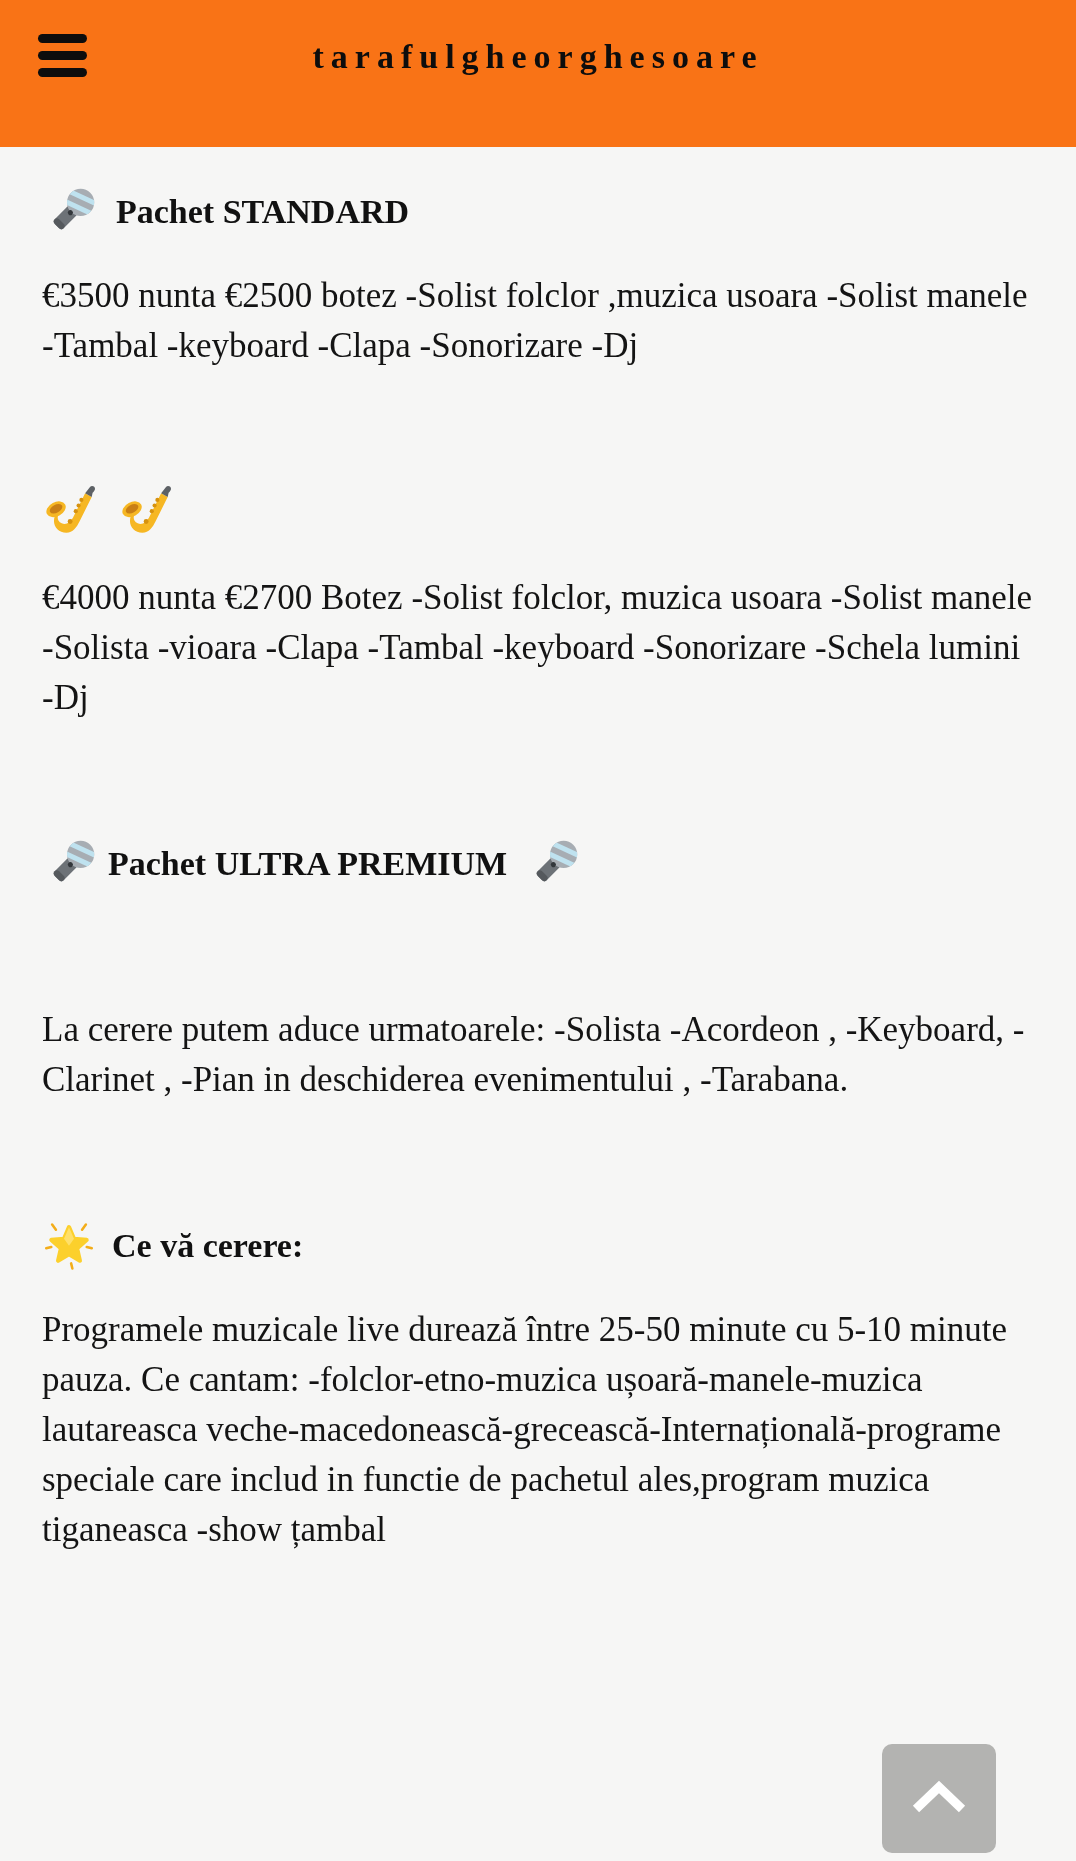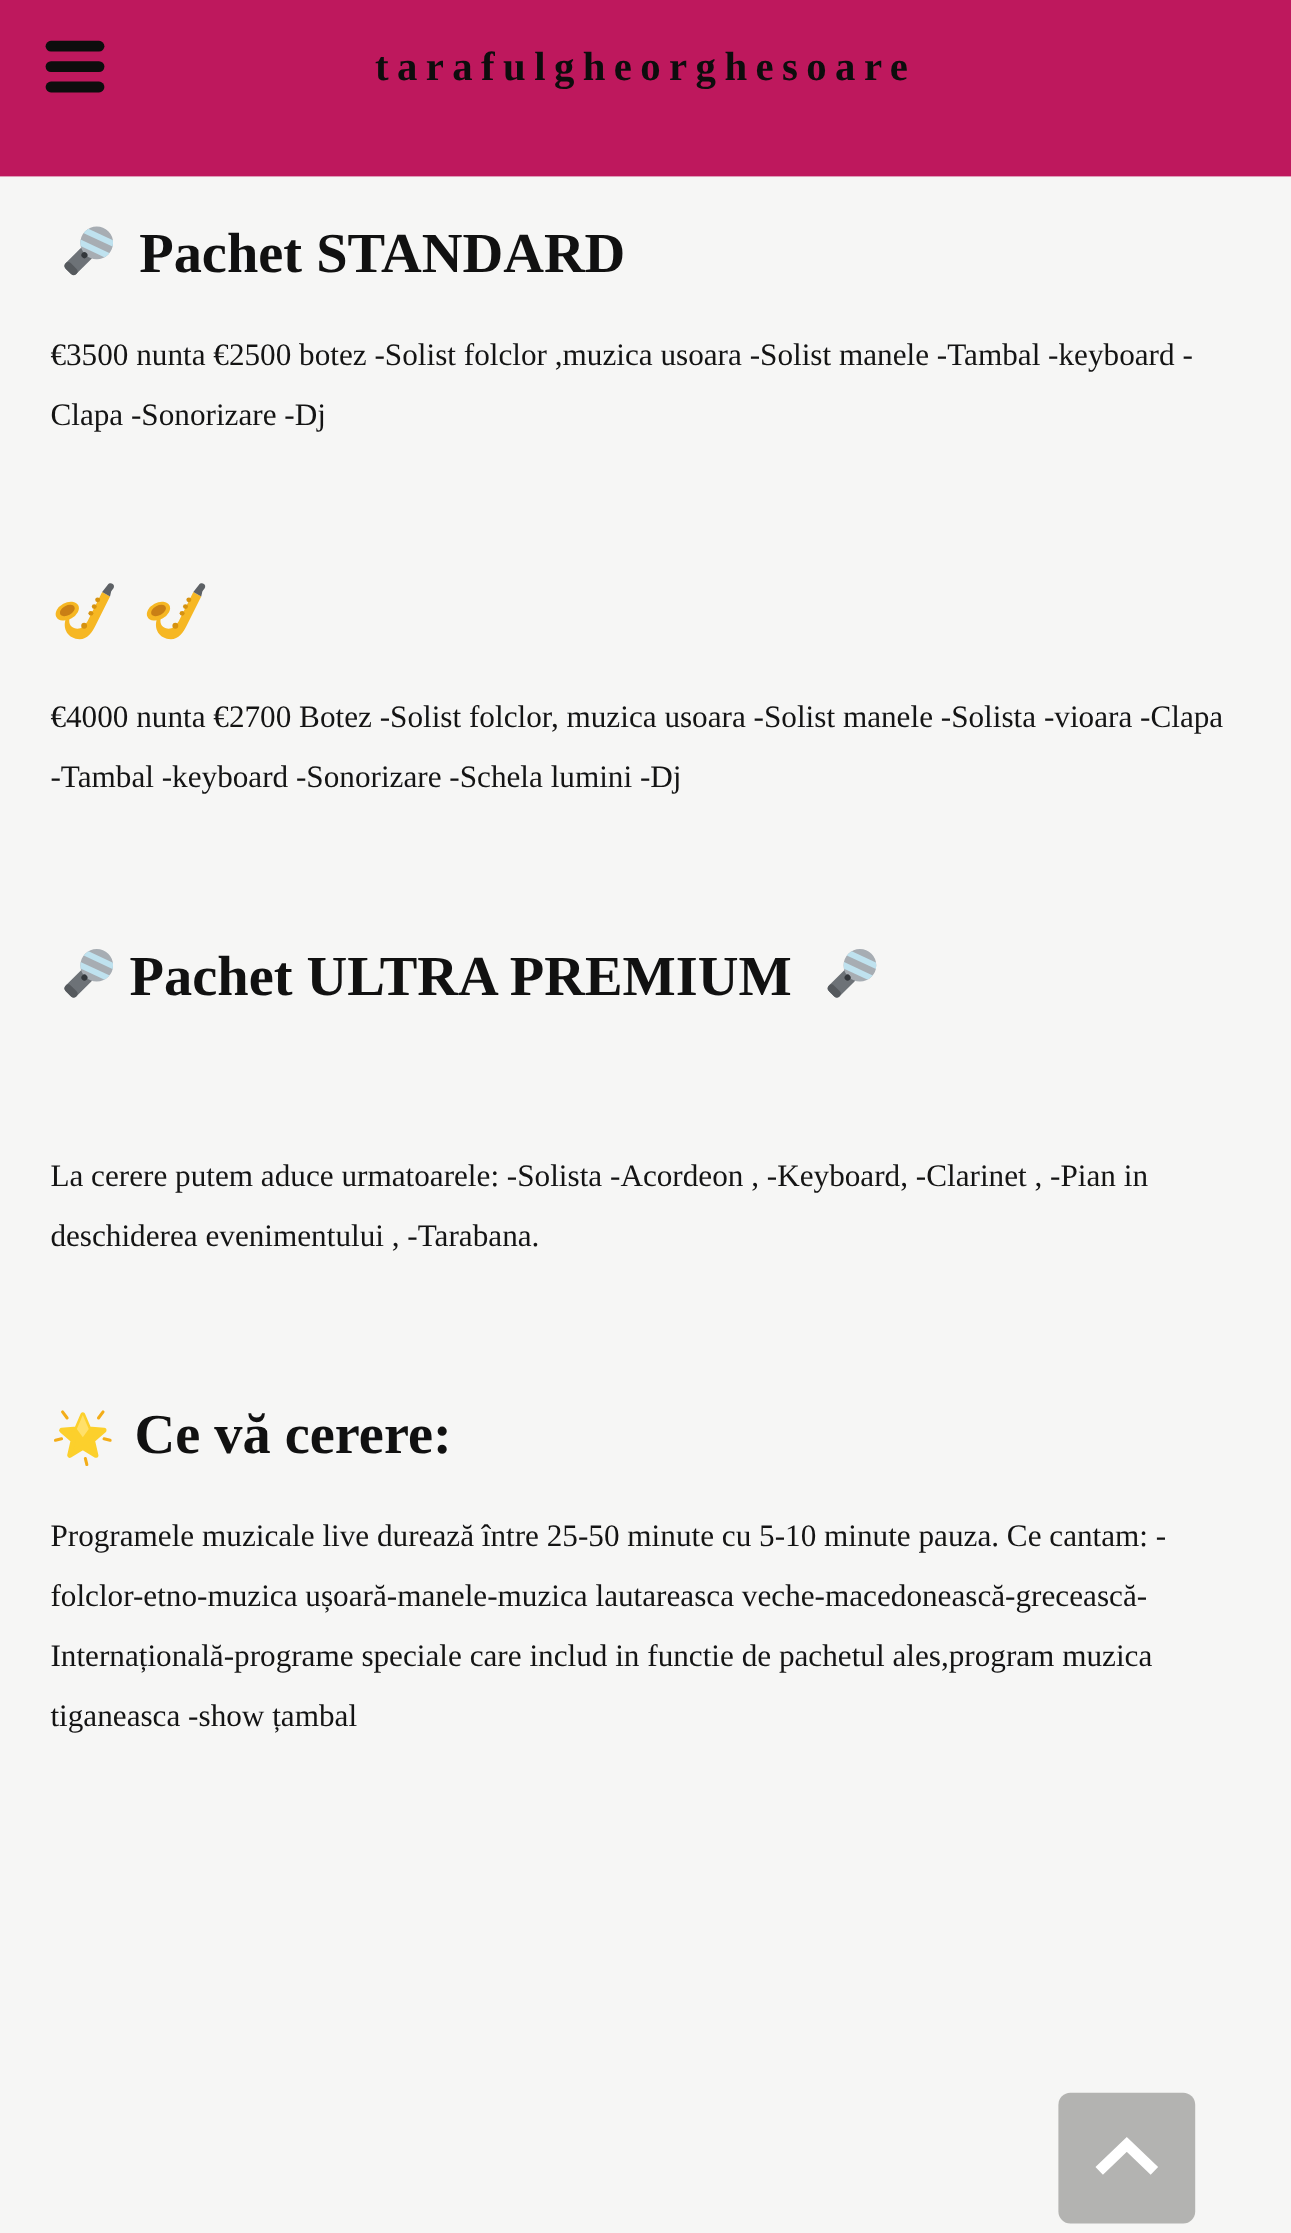--- a/index.html
+++ b/index.html
@@ -11,21 +11,21 @@
     position: relative;
     background: #f6f6f5;
     color: #141414;
     font-family: "Liberation Serif", "DejaVu Serif", serif;
   }
 
   
   .site-header {
     position: relative;
     height: 147px;
-    background: #be185d;
+    background: #f97316;
     display: flex;
     align-items: center;
     justify-content: center;
     padding-bottom: 34px;
     box-sizing: border-box;
   }
   .menu-btn {
     position: absolute;
     left: 38px;
     top: 34px;
@@ -57,31 +57,30 @@
 
   
   .content {
     padding: 36px 42px 0 42px;
   }
   .pkg-section { margin: 0 0 112px 0; }
   .pkg-section:last-child { margin-bottom: 0; }
 
   .sec-title {
     margin: 0 0 30px 0;
-    font-size: 47px;
+    font-size: 34px;
     line-height: 58px;
     font-weight: 700;
     color: #111111;
     display: flex;
-    align-items: center;
     white-space: nowrap;
   }
   .sec-body {
     margin: 0;
-    font-size: 26px;
+    font-size: 35px;
     line-height: 50px;
     font-weight: 400;
     color: #141414;
   }
 
   
   .hicon { flex: 0 0 auto; }
   .hicon.mic  { width: 58px; height: 58px; }
   .hicon.sax  { width: 60px; height: 60px; }
   .hicon.star { width: 54px; height: 54px; }

